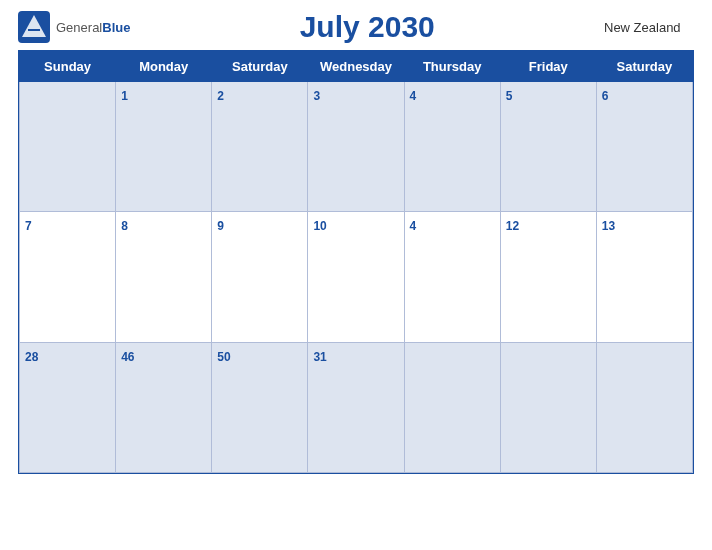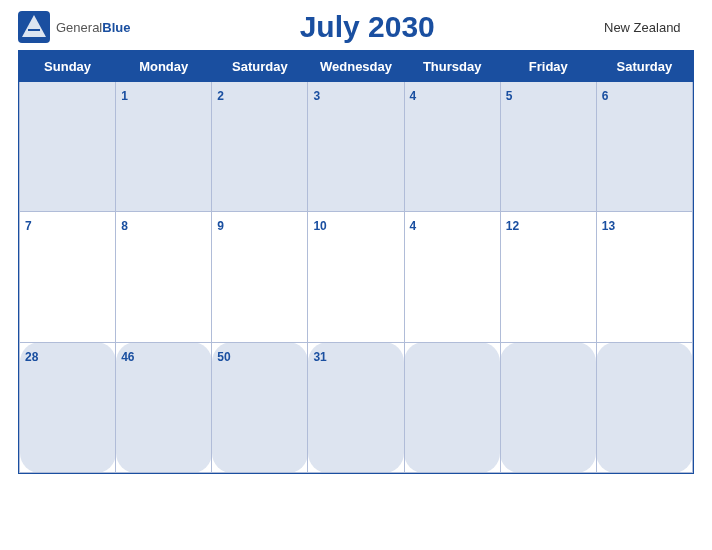--- a/index.html
+++ b/index.html
@@ -83,21 +83,20 @@
       height: 72px;
       padding: 4px 5px;
     }
     .day-num {
       font-size: 12px;
       color: #1a4fa0;
       font-weight: bold;
     }
     tr:last-child td {
       height: 72px;
-      border-radius: 20px;
     }
     
     tbody tr:nth-child(odd) td {
       background: #dde4f0;
     }
     tbody tr:nth-child(even) td {
       background: #ffffff;
     }
   </style>
 </head>

